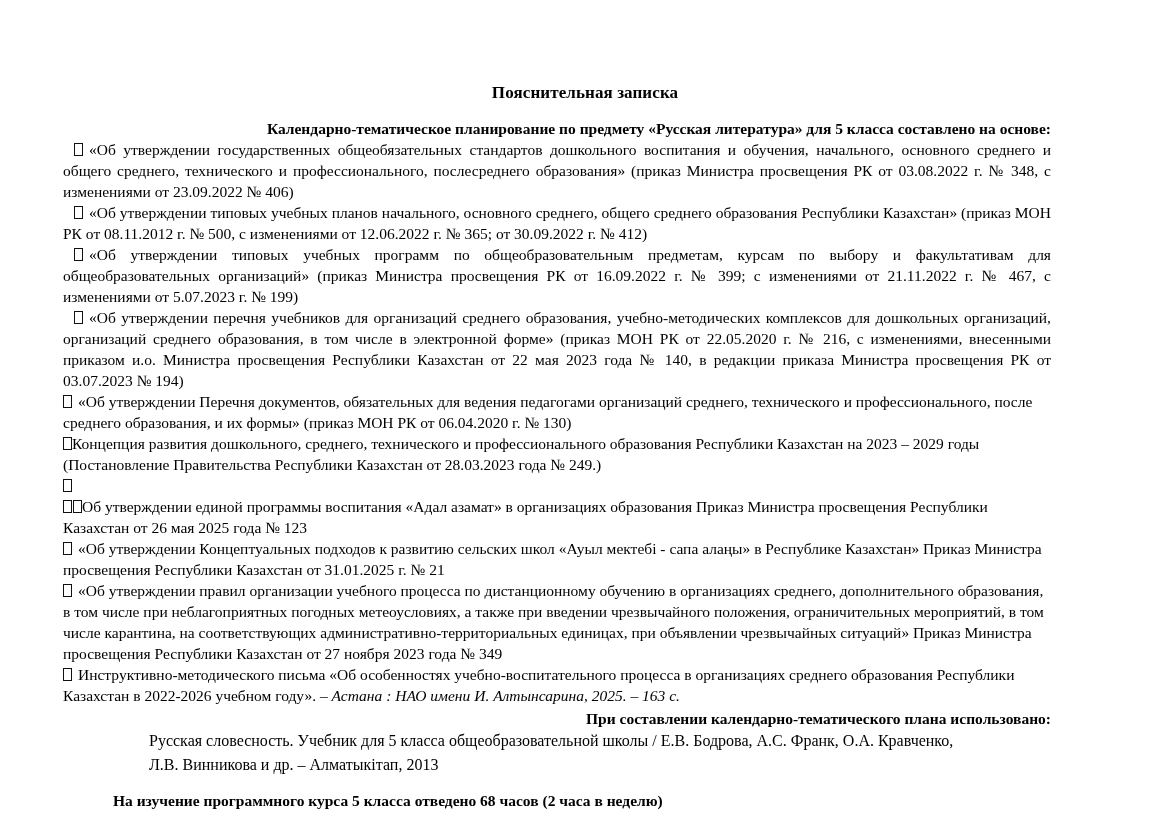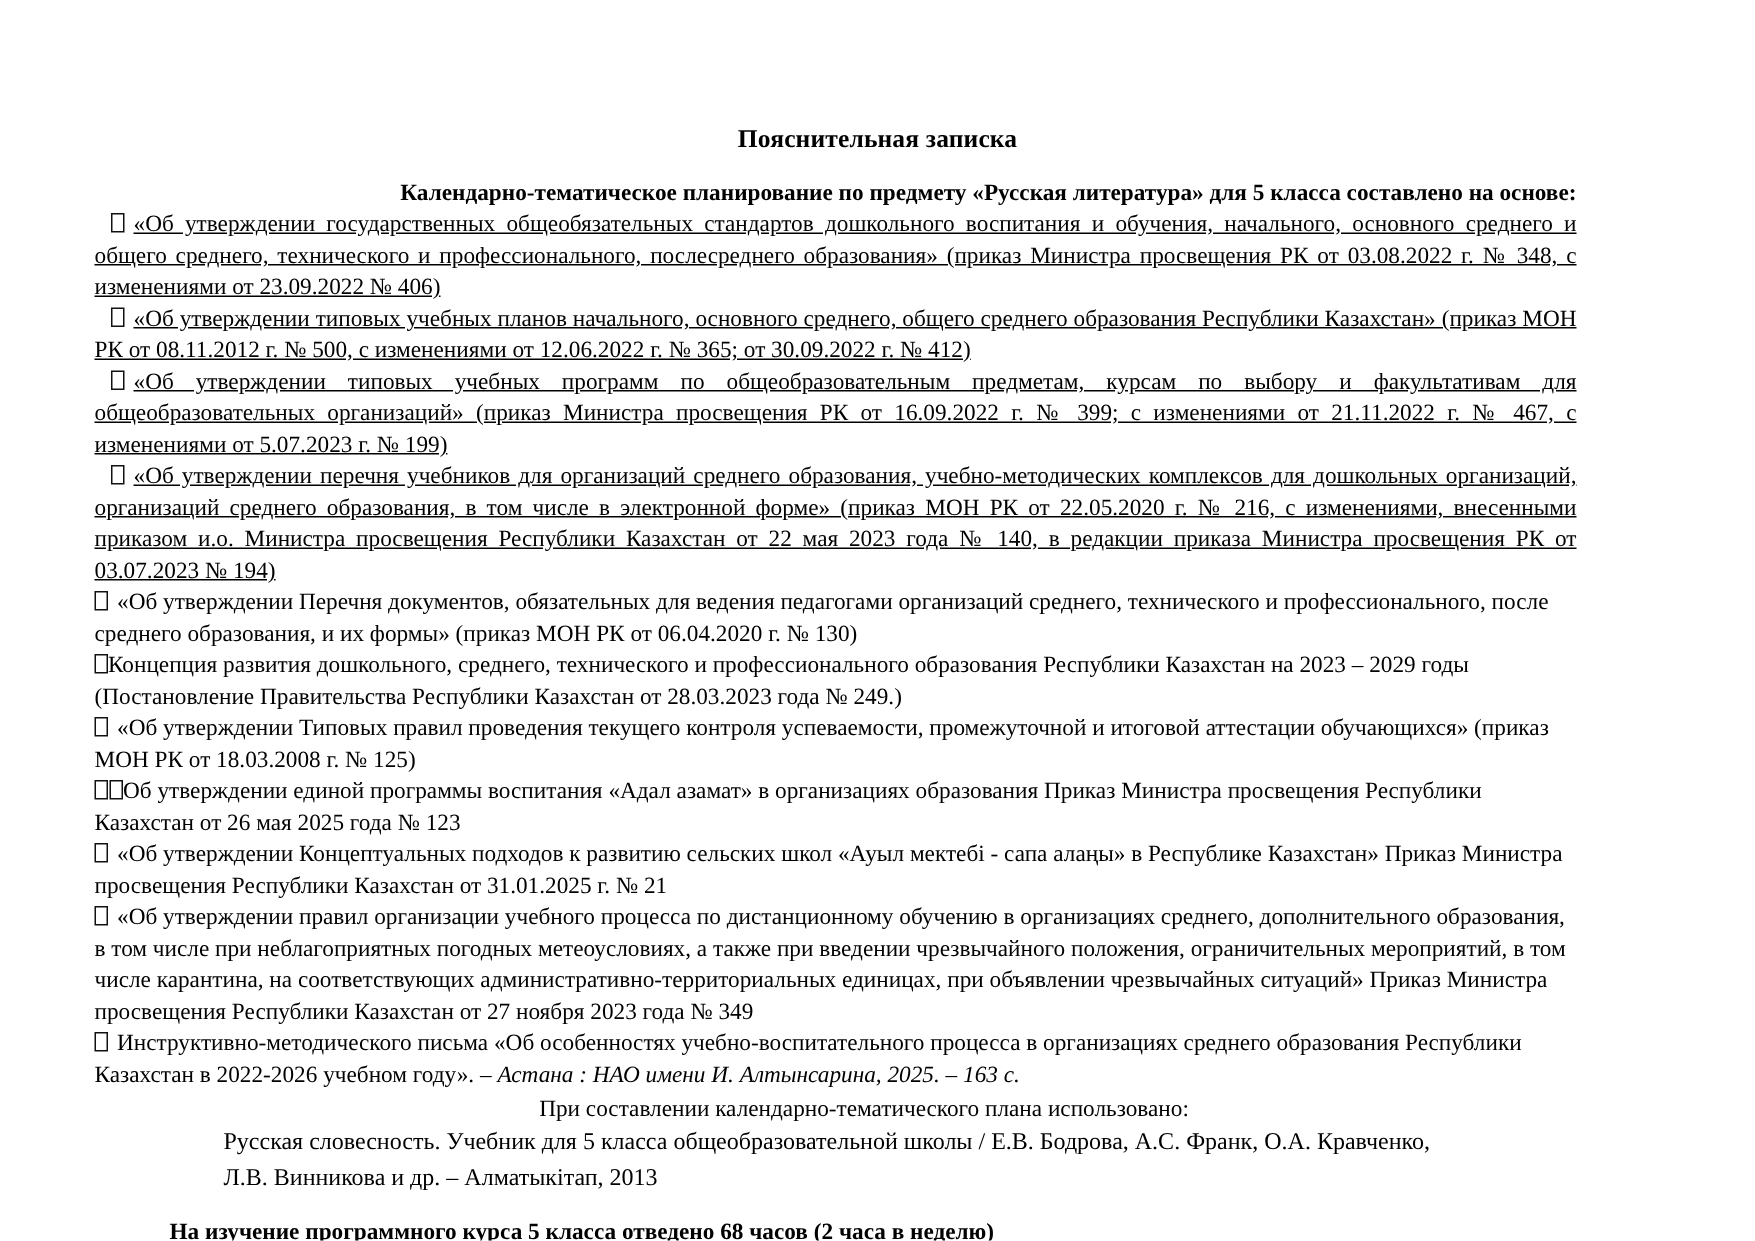--- a/index.html
+++ b/index.html
@@ -58,46 +58,46 @@
     font-size: 15.5px;
     line-height: 21px;
     margin: 0;
     text-align: justify;
     text-justify: inter-word;
   }
   .para.just { text-align: justify; }
   .para.left { text-align: left; }
 
   
-  .para.ind { text-indent: 11px; text-decoration: underline; }
+  .para.ind { text-indent: 11px; }
 
   
   .tofu {
     display: inline-block;
     width: 9px;
     height: 13px;
     border: 1px solid #111;
     box-sizing: border-box;
     vertical-align: -1px;
     margin: 0;
     background: transparent;
   }
   .tofu + .tofu { margin-left: 1px; }
   .gap { display: inline-block; width: 6px; }
 
   .italic { font-style: italic; }
 
   
   .sub-head {
     font-size: 15.5px;
-    font-weight: normal;
+    font-weight: bold;
     line-height: 21px;
     margin: 0;
     padding-left: 38px;
-    text-align: center;
+    text-align: right;
   }
   .book-line {
     font-size: 16px;
     line-height: 24px;
     margin: 0;
     padding-left: 86px;
     text-align: left;
   }
   .final-line {
     font-size: 15.5px;
@@ -138,21 +138,21 @@
 
     <p class="para left">
       <span class="tofu"></span><span class="gap"></span><span>«Об утверждении Перечня документов, обязательных для ведения педагогами организаций среднего, технического и профессионального, после среднего образования, и их формы» (приказ МОН РК от 06.04.2020 г. № 130)</span>
     </p>
 
     <p class="para left">
       <span class="tofu"></span><span>Концепция развития дошкольного, среднего, технического и профессионального образования Республики Казахстан на 2023 – 2029 годы (Постановление Правительства Республики Казахстан от 28.03.2023 года № 249.)</span>
     </p>
 
     <p class="para left">
-      <span class="tofu"></span><span class="gap"></span><span>«Об утверждении Типовых правил проведения текущего контроля успеваемости, промежуточной и итоговой аттестации обучающихся» (приказ МОН РК от 18.03.2008 г. № 125)</span>
+      <span class="tofu"></span><span class="gap"></span>
     </p>
 
     <p class="para left">
       <span class="tofu"></span><span class="tofu"></span><span>Об утверждении единой программы воспитания «Адал азамат» в организациях образования Приказ Министра просвещения Республики Казахстан от 26 мая 2025 года № 123</span>
     </p>
 
     <p class="para left">
       <span class="tofu"></span><span class="gap"></span><span>«Об утверждении Концептуальных подходов к развитию сельских школ «Ауыл мектебі - сапа алаңы» в Республике Казахстан» Приказ Министра просвещения Республики Казахстан от 31.01.2025 г. № 21</span>
     </p>
 

